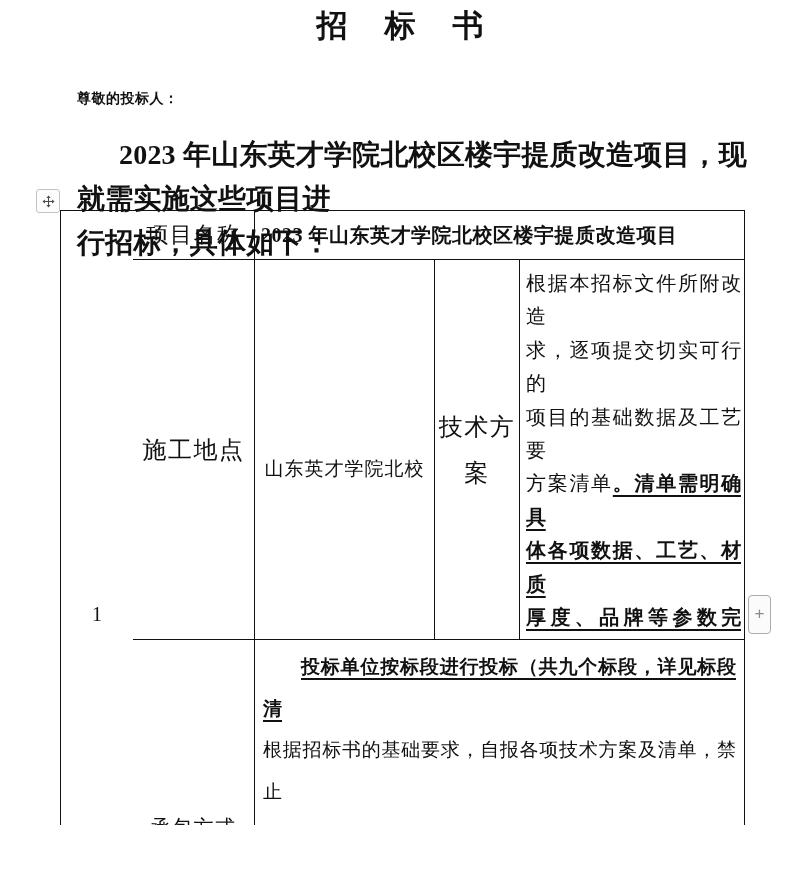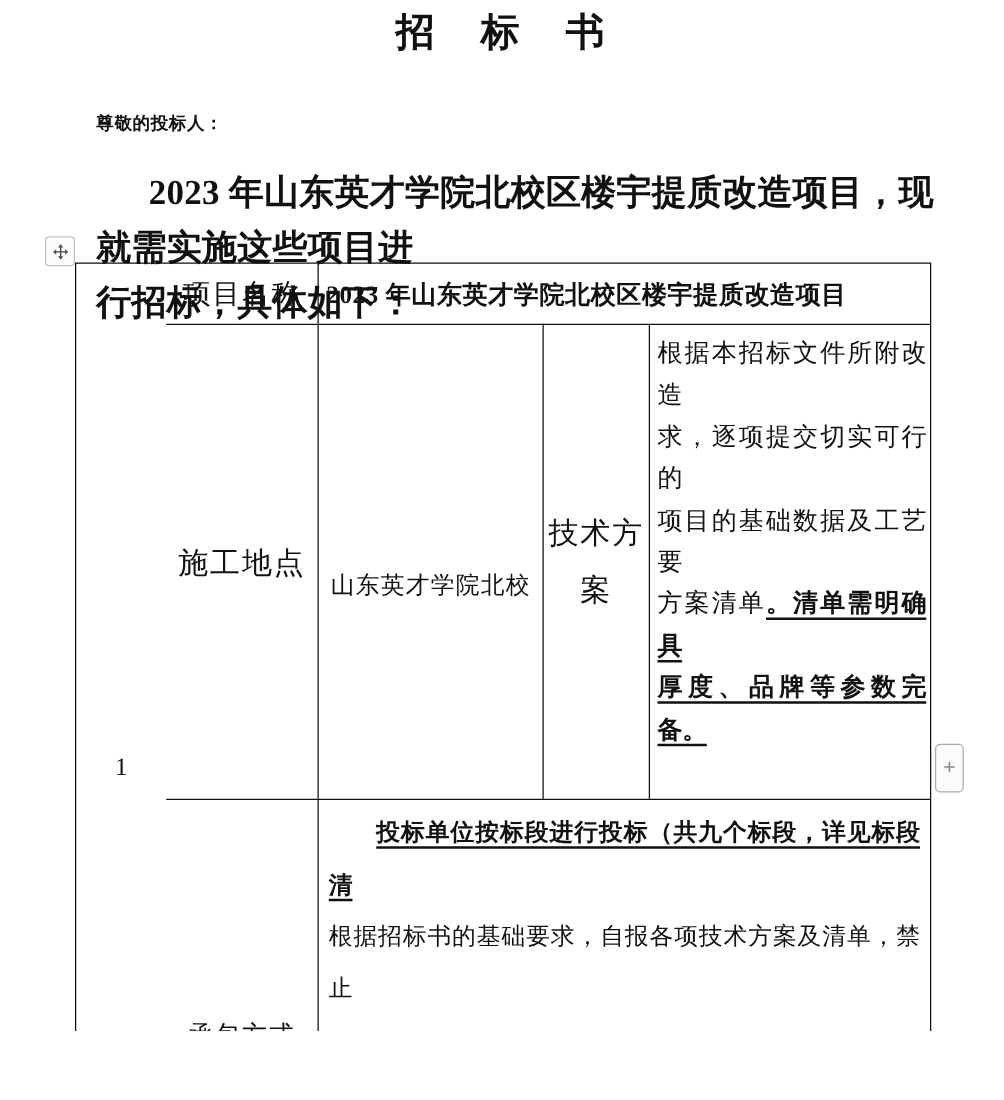--- a/index.html
+++ b/index.html
@@ -125,20 +125,21 @@
       </div>
     <div class="cell c-r2-tech bl bt">
         <div class="tech-line">技术方</div>
         <div class="tech-line">案</div>
       </div>
     <div class="cell c-r2-desc bl bt">
         <div class="jl"><span>根据本招标文件所附改造</span></div>
         <div class="jl"><span>求，逐项提交切实可行的</span></div>
         <div class="jl"><span>项目的基础数据及工艺要</span></div>
         <div class="jl"><span>方案清单</span><span class="bu">。清单需明确具</span></div>
+        <div class="jl"><span class="bu">体各项数据、工艺、材质</span></div>
         <div class="jl"><span class="bu">厚度、品牌等参数完备。</span></div>
       </div>
 
     <div class="cell c-r3-label bt">承包方式</div>
     <div class="cell c-r3-value bl bt">
         <div class="jl"><span class="bu">投标单位按标段进行投标（共九个标段，详见标段清</span></div>
         <div class="jl"><span>根据招标书的基础要求，自报各项技术方案及清单，禁止</span></div>
       </div>
   </div>
 

